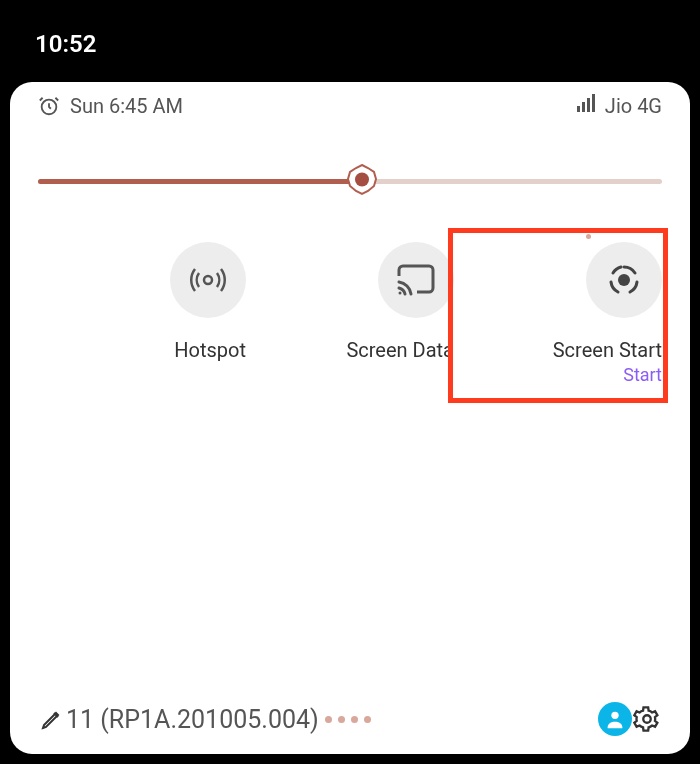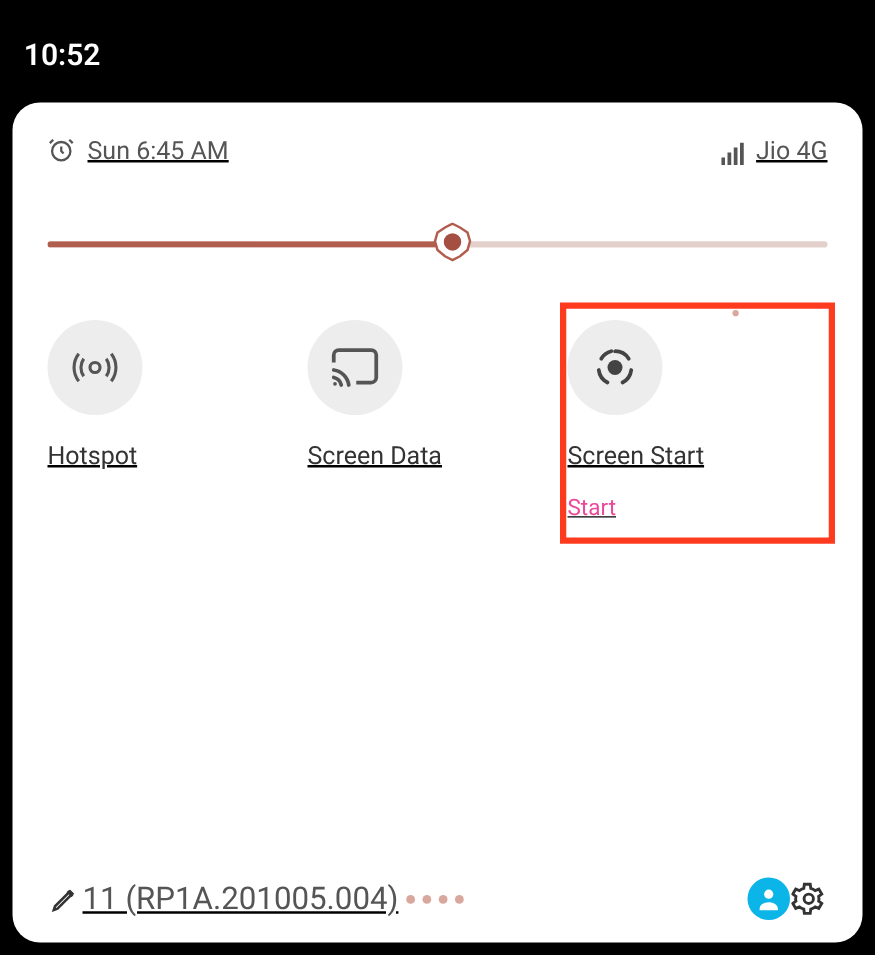--- a/index.html
+++ b/index.html
@@ -7,47 +7,46 @@
     width: 700px;
     height: 764px;
     background: #000;
     font-family: -apple-system, BlinkMacSystemFont, "Segoe UI", Roboto, sans-serif;
     overflow: hidden;
     position: relative;
   }
   .outer-time {
     position: absolute;
     top: 30px;
-    left: 19px;
+    left: 35px;
     color: #fff;
     font-size: 24px;
     font-weight: 600;
   }
   .panel {
     position: absolute;
     top: 82px;
     left: 10px;
     right: 10px;
     bottom: 10px;
     background: #fff;
     border-radius: 22px;
-    padding: 26px 28px 18px 28px;
+    padding: 12px 28px 18px 28px;
     display: flex;
     flex-direction: column;
-    text-decoration: underline;
   }
   .status-row {
     display: flex;
     align-items: center;
     justify-content: space-between;
     color: #555;
     font-size: 20px;
   }
   .status-left { display: flex; align-items: center; gap: 10px; }
-  .status-right { display: flex; align-items: flex-end; gap: 8px; }
+  .status-right { display: flex; align-items: flex-start; gap: 8px; }
   .alarm-icon svg, .signal-icon svg { display:block; }
   .slider-wrap {
     margin-top: 48px;
     position: relative;
     height: 30px;
     display: flex;
     align-items: center;
   }
   .slider-track {
     width: 100%;
@@ -73,41 +72,41 @@
   .tiles {
     margin-top: 46px;
     display: grid;
     grid-template-columns: repeat(3, 1fr);
     row-gap: 64px;
     column-gap: 0;
   }
   .tile {
     display: flex;
     flex-direction: column;
-    align-items: flex-start;
+    align-items: flex-end;
     position: relative;
   }
   .tile-circle {
     width: 76px; height: 76px;
     border-radius: 50%;
     background: #ededed;
     display: flex;
     align-items: center;
     justify-content: center;
     margin-bottom: 20px;
   }
   .tile-label {
     font-size: 20px;
     color: #333;
     text-align: center;
   }
   .tile-sub {
     font-size: 18px;
-    color: #ec4899;
-    margin-top: 20px;
+    color: #8b5cf6;
+    margin-top: 2px;
   }
   .tile.highlighted .hl-box {
     position: absolute;
     top: -14px;
     left: -6px;
     right: -6px;
     bottom: -18px;
     border: 5px solid #ff3b1f;
     pointer-events: none;
   }

